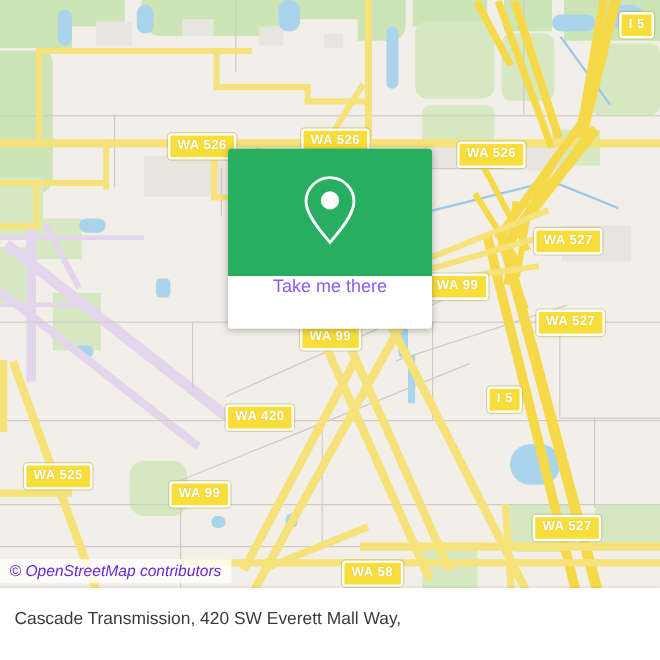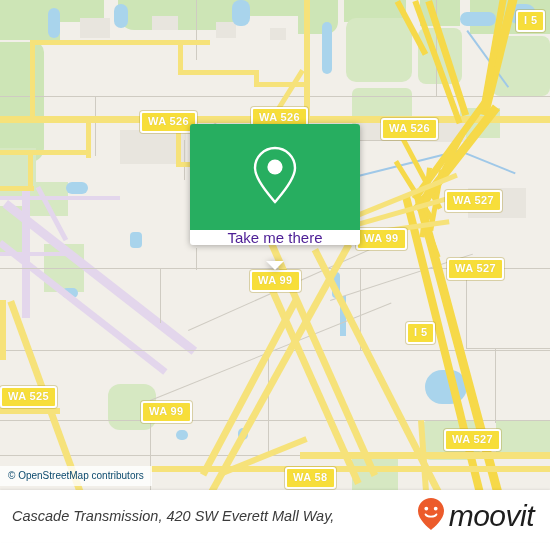--- a/index.html
+++ b/index.html
@@ -52,45 +52,45 @@
   
   #popup{
     position:absolute;left:190px;top:124px;width:170px;
     filter:drop-shadow(0 1px 3px rgba(0,0,0,.3));
   }
   #popup-green{
     height:106px;background:#27ae60;border-radius:3px 3px 0 0;
     display:flex;align-items:center;justify-content:center;
   }
   #popup-foot{
-    height:15px;background:#ffffff;border-radius:0 0 3px 3px;
-    display:flex;align-items:center;justify-content:center;
-    color:#4c1d95;font-size:15px;
+    height:44px;background:#ffffff;border-radius:0 0 3px 3px;
+    display:flex;align-items:flex-start;justify-content:center;
+    color:#8b5cf6;font-size:15px;
   }
   #popup-tail{
     position:absolute;left:50%;margin-left:-9px;top:137px;
     width:0;height:0;border-left:9px solid transparent;border-right:9px solid transparent;
     border-top:9px solid #ffffff;
   }
 
   
   #attrib{
     position:absolute;left:0;top:466px;
-    font-size:10px;color:#0c4a6e;padding:0 8px;
+    font-size:13px;color:#6d28d9;padding:0 8px;
     background:rgba(255,255,255,.78);
     line-height:20px;
+    font-style:italic;
   }
 
   
   #bottom{
     position:absolute;left:0;top:490px;width:550px;height:52px;
     background:#ffffff;
     display:flex;align-items:center;justify-content:space-between;
     box-shadow:0 -1px 2px rgba(0,0,0,.07);
-    font-style:italic;
   }
   #caption{
     padding-left:12px;font-size:14.5px;color:#3b3b3b;line-height:19px;max-width:400px;
   }
   #brand{display:flex;align-items:center;padding-right:16px;}
   #brand-pin{margin-right:3px;display:block;}
   #brand-text{font-size:30px;color:#1d1d1d;letter-spacing:-.5px;font-weight:normal;}
 </style>
 </head>
 <body>
@@ -247,22 +247,23 @@
     <div class="layer" id="shields">
         <div class="shield" style="left: 516px; top: 10px;"><span>I 5</span></div>
         <div class="shield" style="left: 140px; top: 111px;"><span>WA 526</span></div>
         <div class="shield" style="left: 251px; top: 107px;"><span>WA 526</span></div>
         <div class="shield" style="left: 381px; top: 118px;"><span>WA 526</span></div>
         <div class="shield" style="left: 445px; top: 190px;"><span>WA 527</span></div>
         <div class="shield" style="left: 356px; top: 228px;"><span>WA 99</span></div>
         <div class="shield" style="left: 447px; top: 258px;"><span>WA 527</span></div>
         <div class="shield" style="left: 250px; top: 270px;"><span>WA 99</span></div>
         <div class="shield" style="left: 406px; top: 322px;"><span>I 5</span></div>
+        <div class="shield" style="left: 188px; top: 337px;"><span>WA 420</span></div>
         <div class="shield" style="left: 141px; top: 401px;"><span>WA 99</span></div>
-        <div class="shield" style="left: 0; top: 386px;"><span>WA 525</span></div>
+        <div class="shield" style="left: 20px; top: 386px;"><span>WA 525</span></div>
         <div class="shield" style="left: 444px; top: 429px;"><span>WA 527</span></div>
         <div class="shield" style="left: 285px; top: 467px;"><span>WA 58</span></div>
       </div>
 
     <div id="popup">
       <div id="popup-green">
         <span>
           <svg width="54" height="62" viewBox="0 0 54 62" aria-hidden="true">
             <path d="M27 4 C16 4 7 13 7 24 C7 36 22 52 27 58 C32 52 47 36 47 24 C47 13 38 4 27 4 Z" fill="none" stroke="#ffffff" stroke-width="2.4"></path>
             <circle cx="27" cy="23" r="7.6" fill="#ffffff"></circle>
@@ -275,25 +276,14 @@
       <div id="popup-tail"></div>
     </div>
 
     <div id="attrib">© OpenStreetMap contributors</div>
   </div>
 
   <div id="bottom">
     <div id="caption">
       <div>Cascade Transmission, 420 SW Everett Mall Way,</div>
     </div>
-    <div id="brand">
-      <span id="brand-pin">
-        <svg width="30" height="34" viewBox="0 0 30 34" aria-hidden="true">
-          <path d="M15 1 C7.8 1 2 6.8 2 14 C2 22.5 12.2 30.6 15 33 C17.8 30.6 28 22.5 28 14 C28 6.8 22.2 1 15 1 Z" fill="#ec5b2b"></path>
-          <circle cx="10.3" cy="11.6" r="1.9" fill="#ffffff"></circle>
-          <circle cx="19.7" cy="11.6" r="1.9" fill="#ffffff"></circle>
-          <path d="M9.6 17.4 C11.4 20.4 18.6 20.4 20.4 17.4" fill="none" stroke="#ffffff" stroke-width="1.9" stroke-linecap="round"></path>
-        </svg>
-      </span>
-      <span id="brand-text">moovit</span>
-    </div>
   </div>
 </div>
 
 </body></html>

